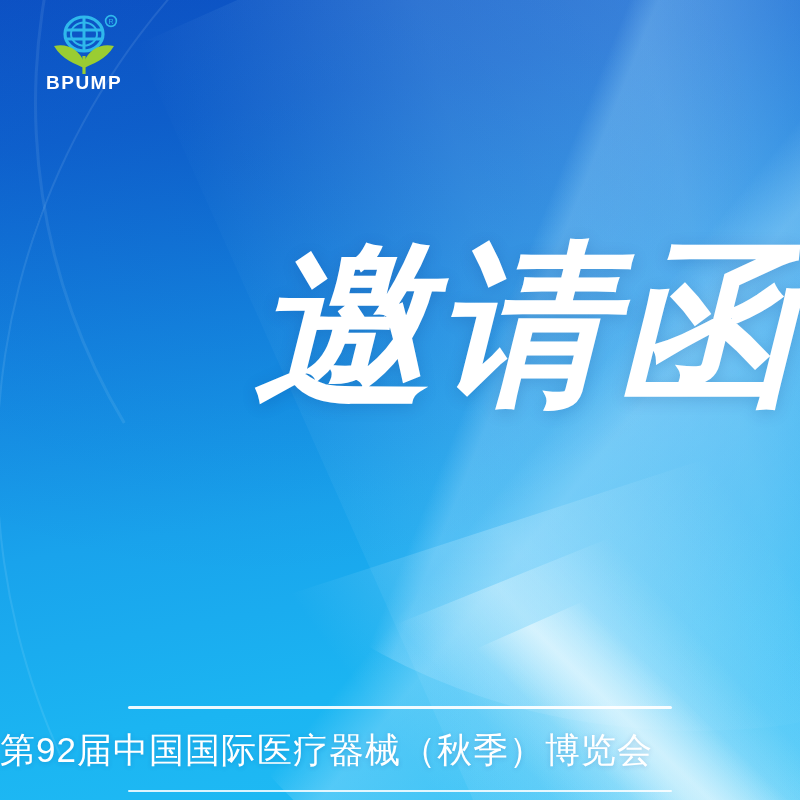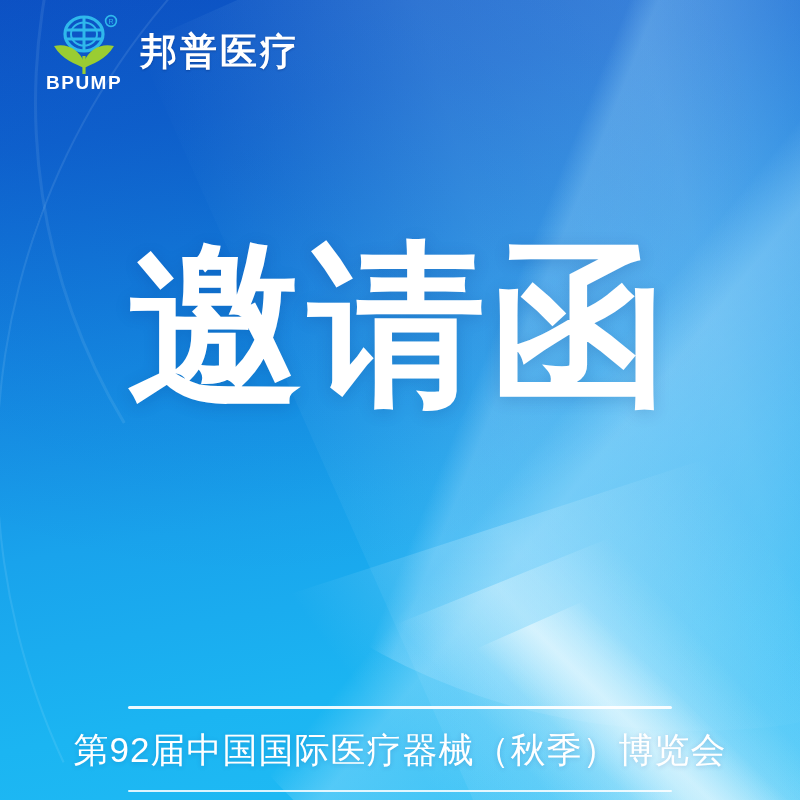--- a/index.html
+++ b/index.html
@@ -147,21 +147,22 @@
     text-shadow: 0 1px 2px rgba(0,30,90,0.35);
   }
 
   
   .center {
     position: absolute;
     left: 0;
     right: 0;
     top: 236px;
     z-index: 5;
-    text-align: center;
+    text-align: right;
+    font-style: italic;
   }
 
   .headline {
     color: #ffffff;
     font-size: 176px;
     font-weight: bold;
     line-height: 1.02;
     letter-spacing: 6px;
     margin: 0;
     white-space: nowrap;
@@ -188,21 +189,20 @@
     opacity: 0.97;
   }
 
   
   .footer {
     position: absolute;
     left: 0;
     right: 0;
     bottom: 0;
     z-index: 5;
-    text-align: center;
   }
 
   .rule {
     width: 544px;
     height: 3px;
     margin: 0 auto;
     background: rgba(255,255,255,0.92);
     border-radius: 2px;
   }
 
@@ -260,21 +260,20 @@
           <path d="M38 56 C30 52 16 48 8 34 C22 31 33 38 38 50 Z" fill="#9acd32"></path>
           <path d="M38 56 C46 52 60 48 68 34 C54 31 43 38 38 50 Z" fill="#9acd32"></path>
           <path d="M36.4 62 L36.4 44 L39.6 44 L39.6 62 Z" fill="#9acd32"></path>
         </g>
       </svg>
       <div style="position:absolute;left:0;right:12px;bottom:-4px;text-align:right;">
         <span style="color:#ffffff;font-size:19px;font-weight:bold;letter-spacing:1.5px;">BPUMP</span>
       </div>
     </div>
 
-    <div class="brand-name">邦普医疗</div>
   </div>
 
   <div class="center">
     <div class="headline">邀请函</div>
   </div>
 
   <div class="footer">
     <div class="rule"></div>
     <div class="footer-text">第92届中国国际医疗器械（秋季）博览会</div>
     <div class="rule rule-bottom"></div>

